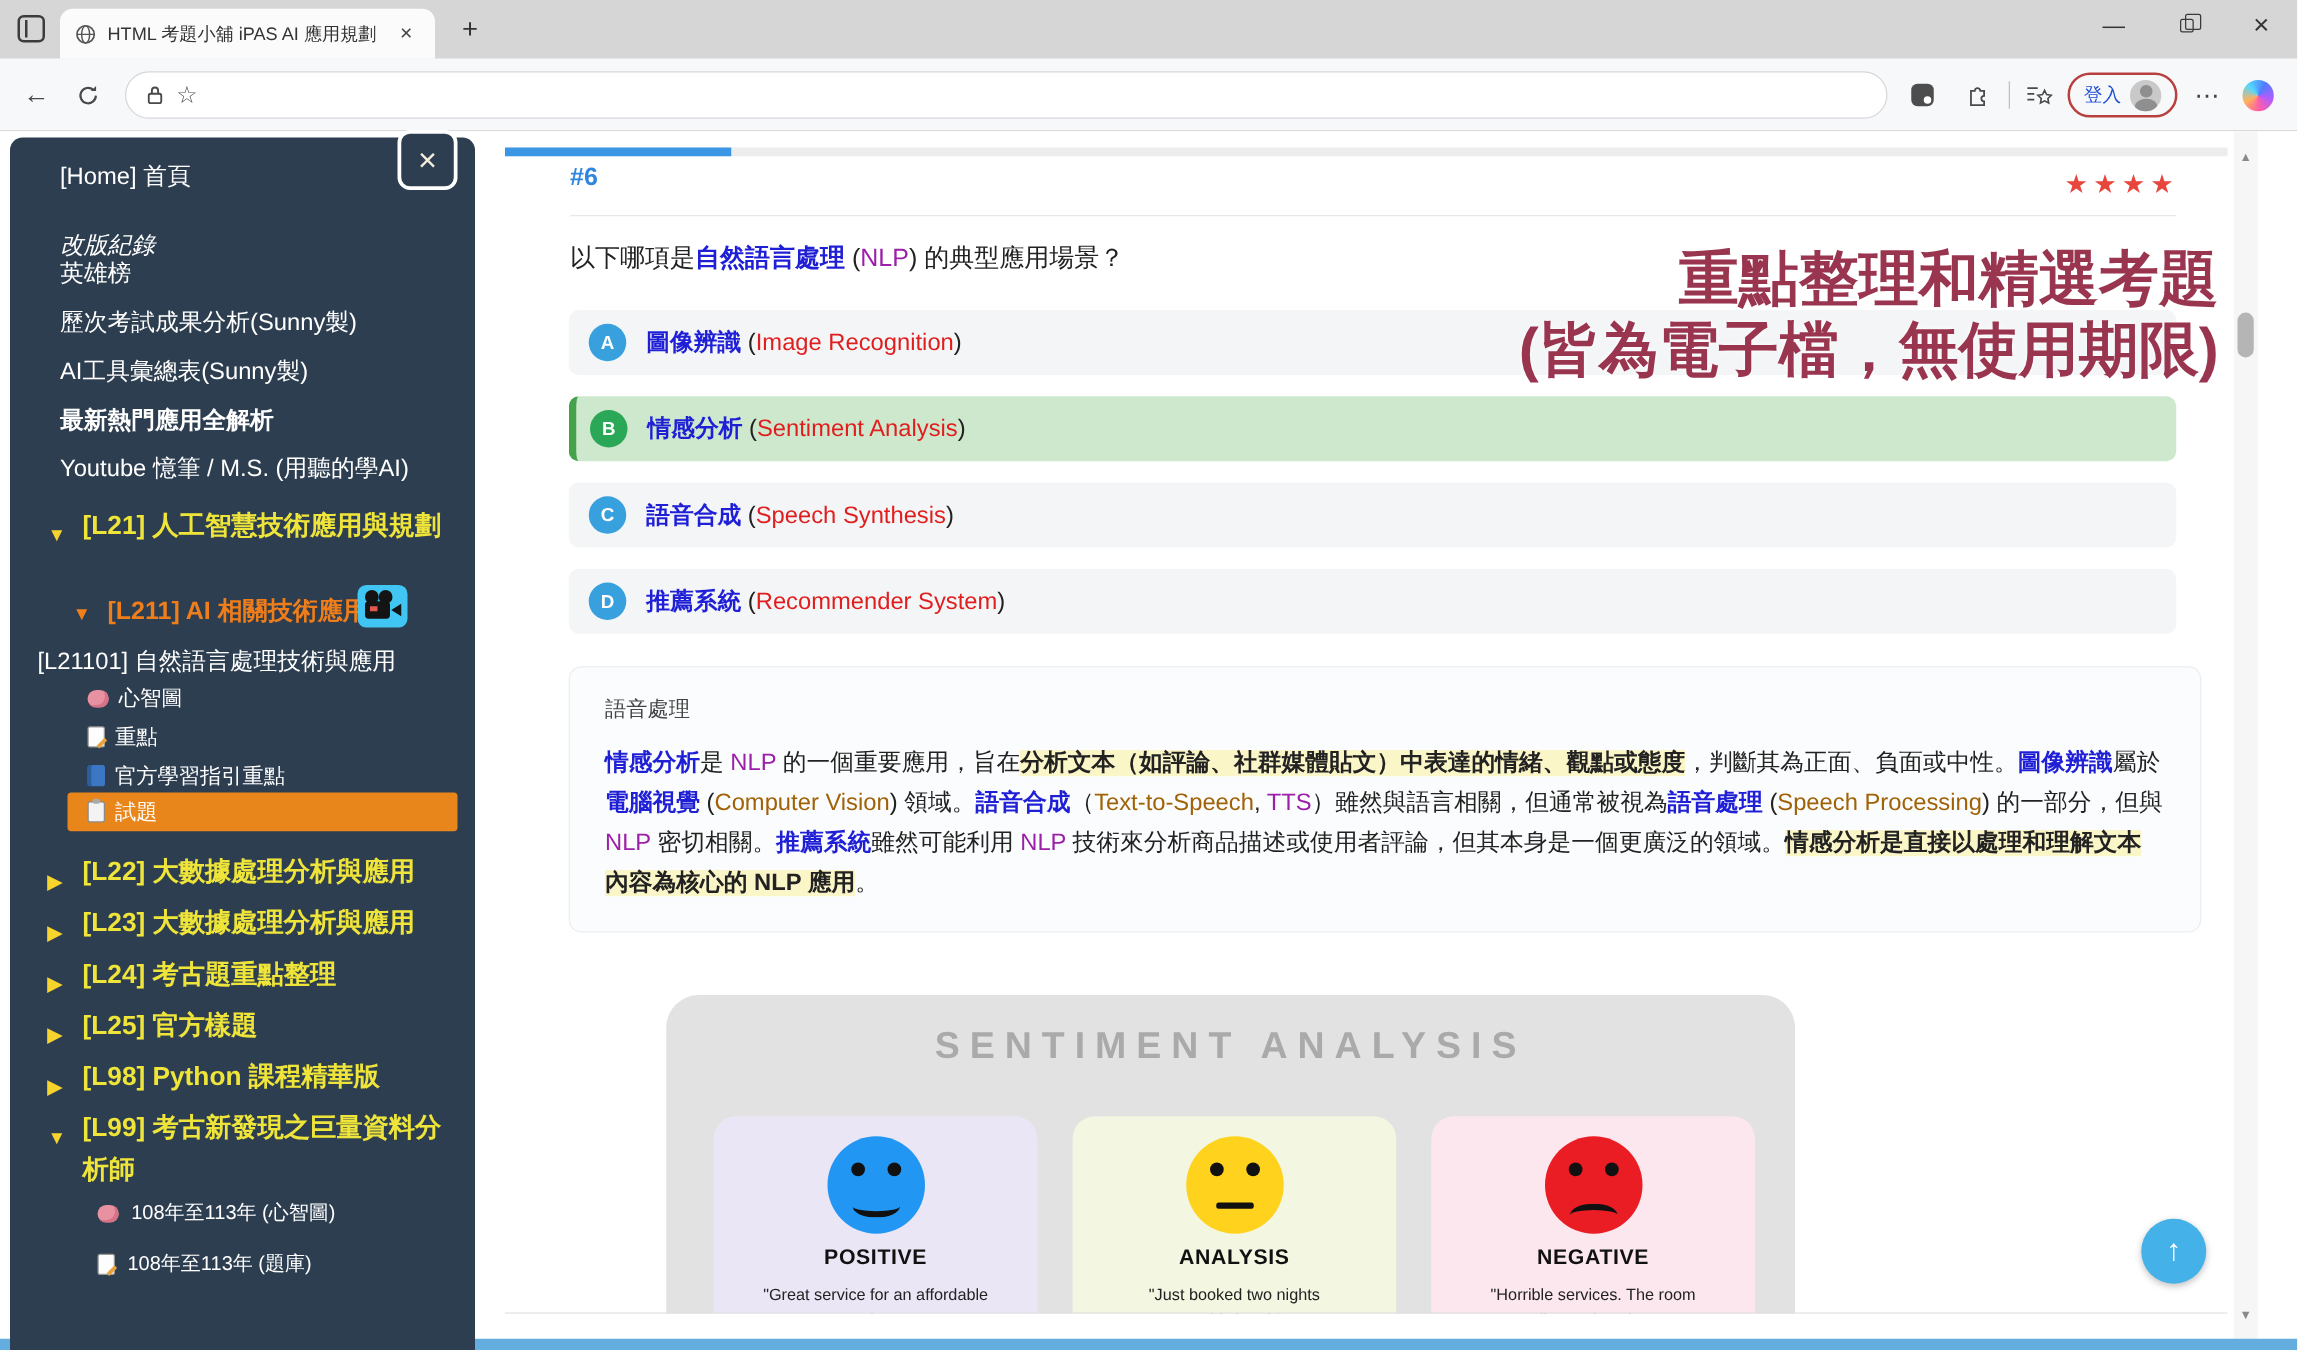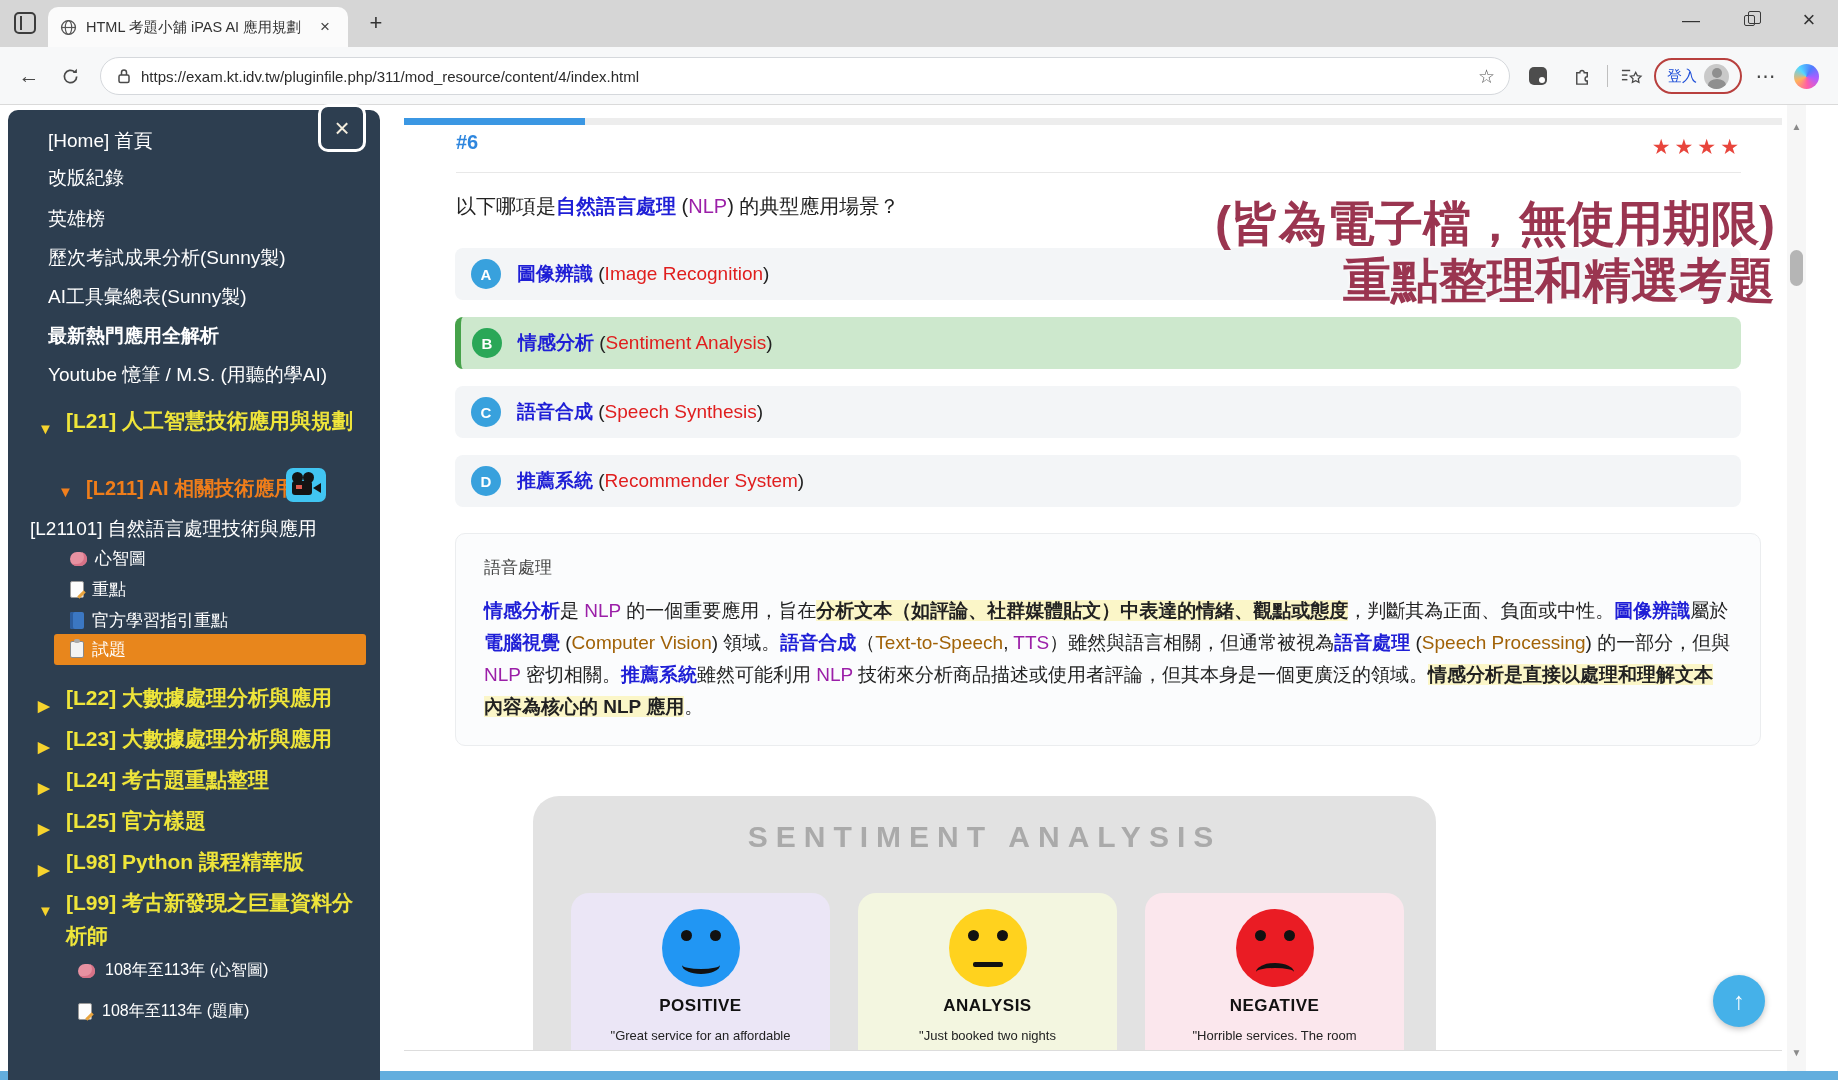--- a/index.html
+++ b/index.html
@@ -103,21 +103,21 @@
   .sb-arrow { position:absolute; left:0; width:19px; text-align:center; color:#8a8a8a; font-size:10px; }
   .sb-up { top:16px; } .sb-down { top:942px; }
   .sb-thumb { position:absolute; left:3px; top:145px; width:13px; height:36px; background:#b5b5b5; border-radius:7px; }
   .scrolltop { position:absolute; left:1713px; top:870px; width:52px; height:52px; border-radius:50%; background:#45b1e9; color:#fff; font-size:24px; display:flex; align-items:center; justify-content:center; box-shadow:0 2px 6px rgba(0,0,0,.25); z-index:40; }
   .bottom-bar { position:absolute; left:0; top:1071px; width:1838px; height:9px; background:#63aede; }
 
   
   .sidebar { position:absolute; left:8px; top:110px; width:372px; height:970px; background:#2d3e50; border-radius:10px 10px 0 0; z-index:50; color:#fff; }
   .sb-close { position:absolute; left:310px; top:-6px; width:48px; height:48px; border:3px solid #fff; border-radius:10px; background:#2d3e50; color:#f5eedd; font-size:26px; display:flex; align-items:center; justify-content:center; }
   .nav-item { position:absolute; left:40px; font-size:19px; color:#fff; white-space:nowrap; }
-  .ni-0 { top:18px; } .ni-1 { top:55px; } .ni-2 { top:96px; } .ni-3 { top:135px; } .ni-4 { top:174px; } .ni-5 { top:213px;font-weight:bold; } .ni-6 { top:252px; }
+  .ni-0 { top:18px; } .ni-1 { top:73px;font-style:italic; } .ni-2 { top:96px; } .ni-3 { top:135px; } .ni-4 { top:174px; } .ni-5 { top:213px;font-weight:bold; } .ni-6 { top:252px; }
   .sec { position:absolute; left:58px; width:300px; font-size:21px; font-weight:bold; color:#efe53a; line-height:33px; }
   .sec .tri, .subsec .tri { position:absolute; left:-28px; top:8px; font-size:15px; color:#f6d32d; }
   .sec-l21 { top:294px; }
   .subsec { position:absolute; left:78px; top:365px; font-size:20px; font-weight:bold; color:#ef7d1a; }
   .subsec .tri { color:#f07f1d; }
   .cam-badge { position:absolute; left:278px; top:358px; width:40px; height:34px; background:#41c5f2; border-radius:7px; }
   .cam-reel { position:absolute; top:4px; width:11px; height:11px; background:#141414; border-radius:50%; }
   .cam-reel.r1 { left:6px; } .cam-reel.r2 { left:17px; }
   .cam-body { position:absolute; left:6px; top:13px; width:20px; height:14px; background:#141414; border-radius:3px; }
   .cam-body::after { content:""; position:absolute; left:4px; top:4px; width:6px; height:4px; background:#e05a4e; }
@@ -170,21 +170,20 @@
         <path d="M16.7 1.8v4.4h-4.4z" fill="#4a4a4a"></path>
       </svg>
     </div>
     <div class="omnibox">
       <span class="lock">
         <svg width="14" height="16" viewBox="0 0 14 16">
           <rect x="2" y="7" width="10" height="7.5" rx="1.5" fill="none" stroke="#4a4a4a" stroke-width="1.5"></rect>
           <path d="M4.5 7V4.5a2.5 2.5 0 0 1 5 0V7" fill="none" stroke="#4a4a4a" stroke-width="1.5"></path>
         </svg>
       </span>
-      <span class="url-text">https://exam.kt.idv.tw/pluginfile.php/311/mod_resource/content/4/index.html</span>
       <span class="fav-star">☆</span>
     </div>
     <div class="tool-ic badge-ic">
         <span class="badge-glyph"></span>
       </div>
     <div class="tool-ic puzzle-ic">
       <svg width="21" height="21" viewBox="0 0 22 22">
         <path d="M4 9h3.2a2.3 2.3 0 1 1 4.6 0H15v4.2a2.3 2.3 0 1 0 0 4.6V21H4z" transform="translate(1 -2)" fill="none" stroke="#4a4a4a" stroke-width="1.5"></path>
       </svg>
     </div>
@@ -272,22 +271,22 @@
         <div class="sent-label">NEGATIVE</div>
         <div class="sent-quote">"Horrible services. The room
 was dirty and unpleasant.
 Not worth the money."</div>
       </div>
     </div>
     <div class="card-clip-line"></div>
     <div class="below-card"></div>
 
     <div class="overlay">
+      <div>重點整理和精選考題</div>
       <div>(皆為電子檔，無使用期限)</div>
-      <div>重點整理和精選考題</div>
     </div>
 
     <div class="scrollbar">
       <div class="sb-arrow sb-up">▲</div>
       <div class="sb-thumb"></div>
       <div class="sb-arrow sb-down">▼</div>
     </div>
     <div class="scrolltop">
         <span>↑</span>
       </div>

